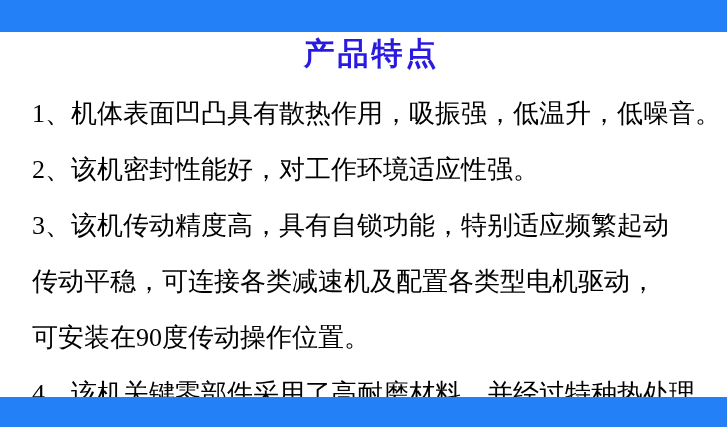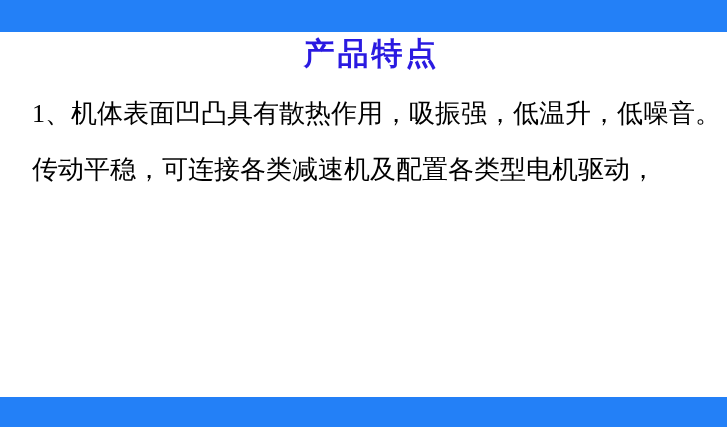--- a/index.html
+++ b/index.html
@@ -51,18 +51,22 @@
 <body>
 
 <div class="page">
 
   <div class="banner top" style="background-color: rgb(35, 128, 247);"></div>
 
   <h1 class="title" style="color: rgb(42, 26, 225);">产品特点</h1>
 
   <div class="features">
     <p class="line">1、机体表面凹凸具有散热作用，吸振强，低温升，低噪音。</p>
+    <p class="line">2、该机密封性能好，对工作环境适应性强。</p>
+    <p class="line">3、该机传动精度高，具有自锁功能，特别适应频繁起动</p>
     <p class="line">传动平稳，可连接各类减速机及配置各类型电机驱动，</p>
+    <p class="line">可安装在90度传动操作位置。</p>
+    <p class="line">4、该机关键零部件采用了高耐磨材料，并经过特种热处理，</p>
   </div>
 
   <div class="banner bottom" style="background-color: rgb(35, 128, 247);"></div>
 
 </div>
 
 </body></html>

